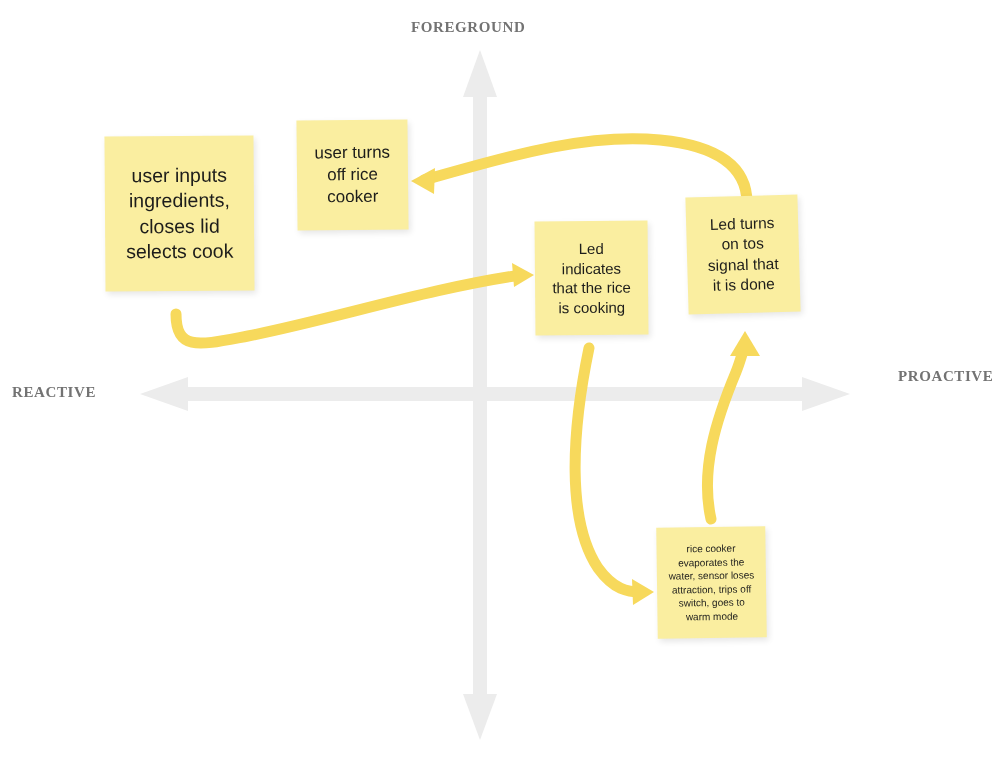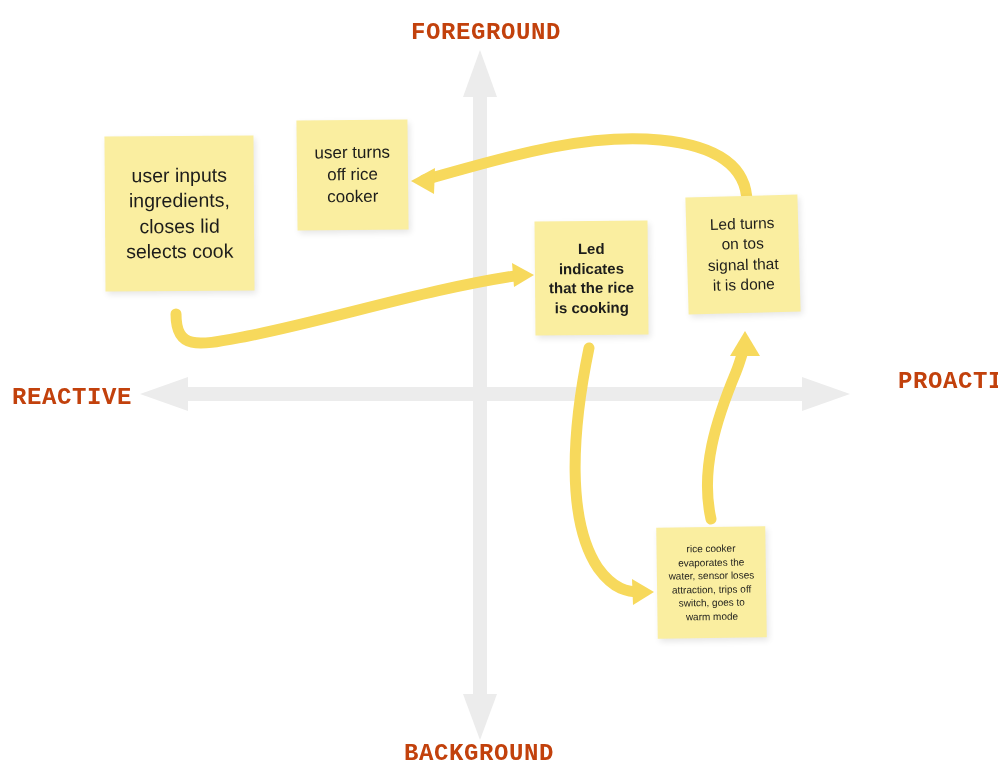--- a/index.html
+++ b/index.html
@@ -17,25 +17,25 @@
   }
 
   
   .axis-layer {
     position: absolute;
     left: 0; top: 0;
     width: 998px; height: 780px;
   }
   .axis-label {
     position: absolute;
-    font-family: Liberation Mono, monospace;
+    font-family: Liberation Serif, serif;
     font-weight: 700;
-    font-size: 24px;
+    font-size: 15px;
     letter-spacing: 0.6px;
-    color: #c2410c;
+    color: #737373;
     white-space: nowrap;
   }
   .axis-label.top    { left: 411px; top: 19px; }
   .axis-label.bottom { left: 404px; top: 740px; }
   .axis-label.left   { left: 12px;  top: 384px; }
   .axis-label.right  { left: 862px; top: 368px; margin-left: 36px; }
 
   
   .note {
     position: absolute;
@@ -57,21 +57,21 @@
 
   #note-user-inputs   { left: 105px; top: 136px; width: 149px; height: 155px;
                         transform: rotate(-0.4deg); }
   #note-user-inputs span   { font-size: 19.5px; }
 
   #note-turns-off     { left: 297px; top: 120px; width: 111px; height: 110px;
                         transform: rotate(-0.6deg); }
   #note-turns-off span     { font-size: 17px; }
 
   #note-led-indicates { left: 535px; top: 221px; width: 113px; height: 114px;
-                        transform: rotate(-0.5deg); font-weight: bold; }
+                        transform: rotate(-0.5deg); }
   #note-led-indicates span { font-size: 15px; }
 
   #note-led-done      { left: 687px; top: 196px; width: 112px; height: 117px;
                         transform: rotate(-1.6deg); }
   #note-led-done span      { font-size: 15.5px; }
 
   #note-evaporates    { left: 657px; top: 527px; width: 109px; height: 111px;
                         transform: rotate(-0.8deg); }
   #note-evaporates span    { font-size: 10px; line-height: 1.35; }
 
@@ -94,21 +94,20 @@
     <polygon points="480,740 497,694 463,694" fill="#ececec"></polygon>
 
     <rect x="175" y="387" width="640" height="14" fill="#ececec"></rect>
 
     <polygon points="140,394 188,377 188,411" fill="#ececec"></polygon>
 
     <polygon points="850,394 802,377 802,411" fill="#ececec"></polygon>
   </svg>
 
   <div class="axis-label top">FOREGROUND</div>
-  <div class="axis-label bottom">BACKGROUND</div>
   <div class="axis-label left">REACTIVE</div>
   <div class="axis-label right">PROACTIVE</div>
 
   <svg class="svg-layer" width="998" height="780">
     <g fill="none" stroke="#f7d95c" stroke-width="11" stroke-linecap="round" stroke-linejoin="round">
 
       <path d="M176,314 C176,352 200,345 248,336 C330,320 430,288 521,275"></path>
 
       <path d="M747,205 C748,168 720,146 660,140 C580,132 490,162 424,180"></path>
 

